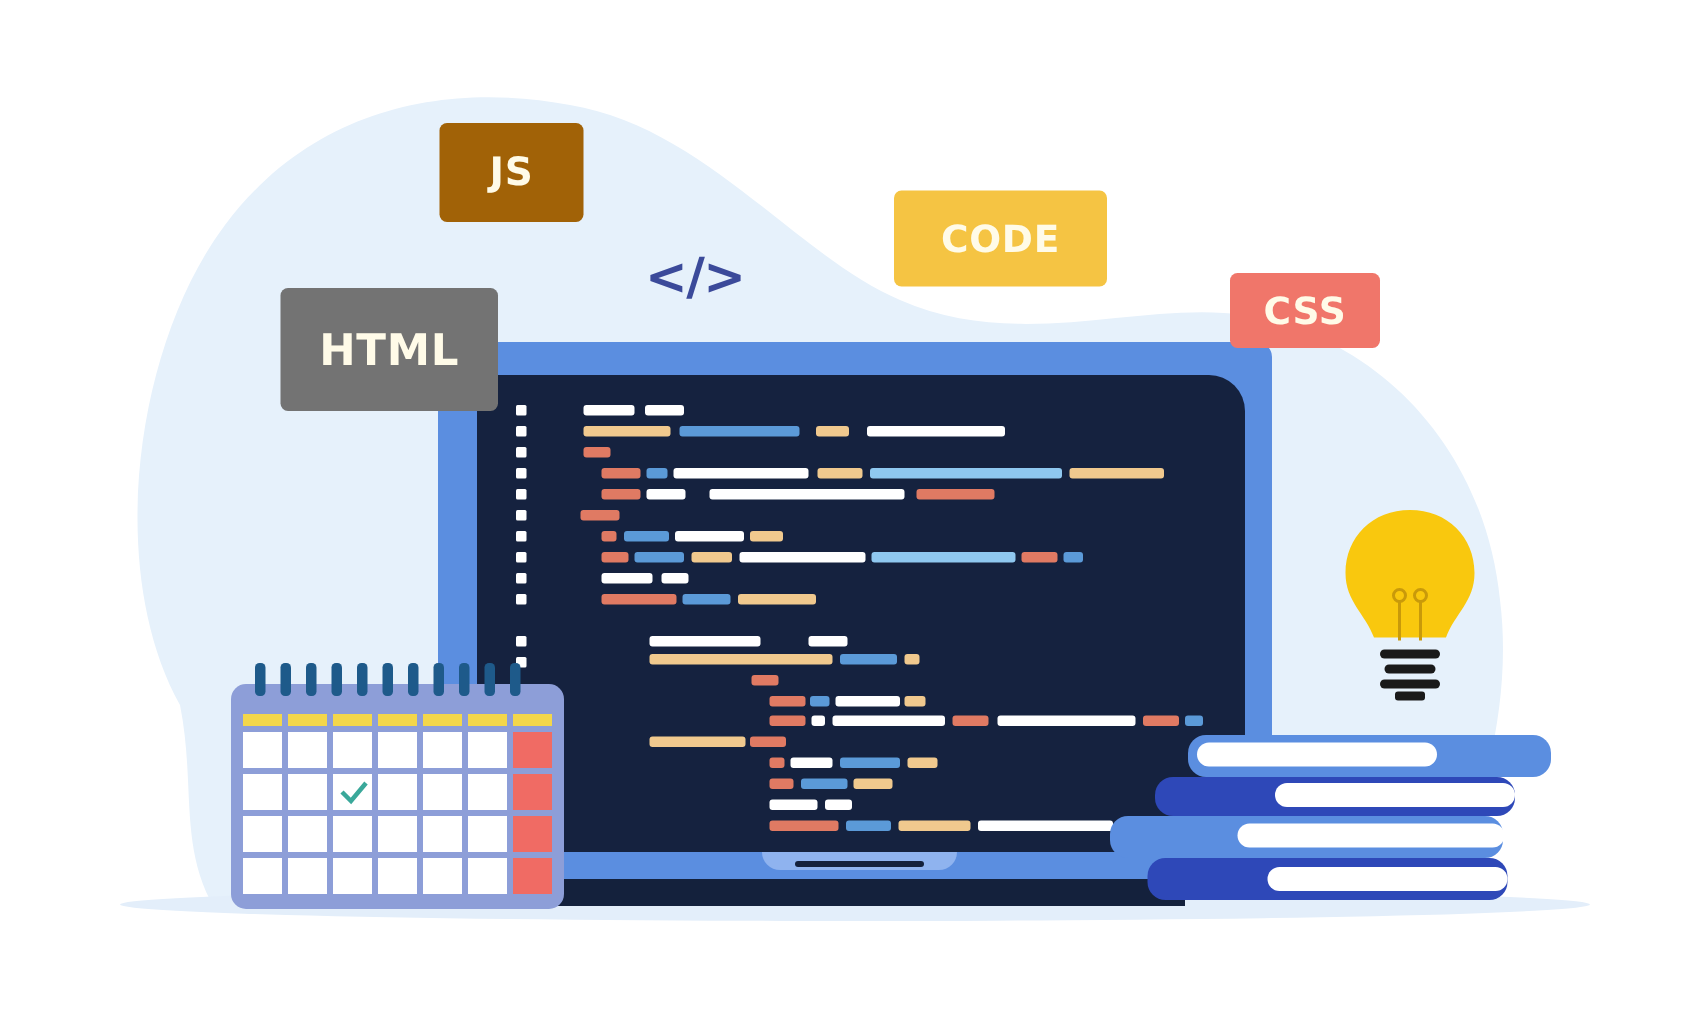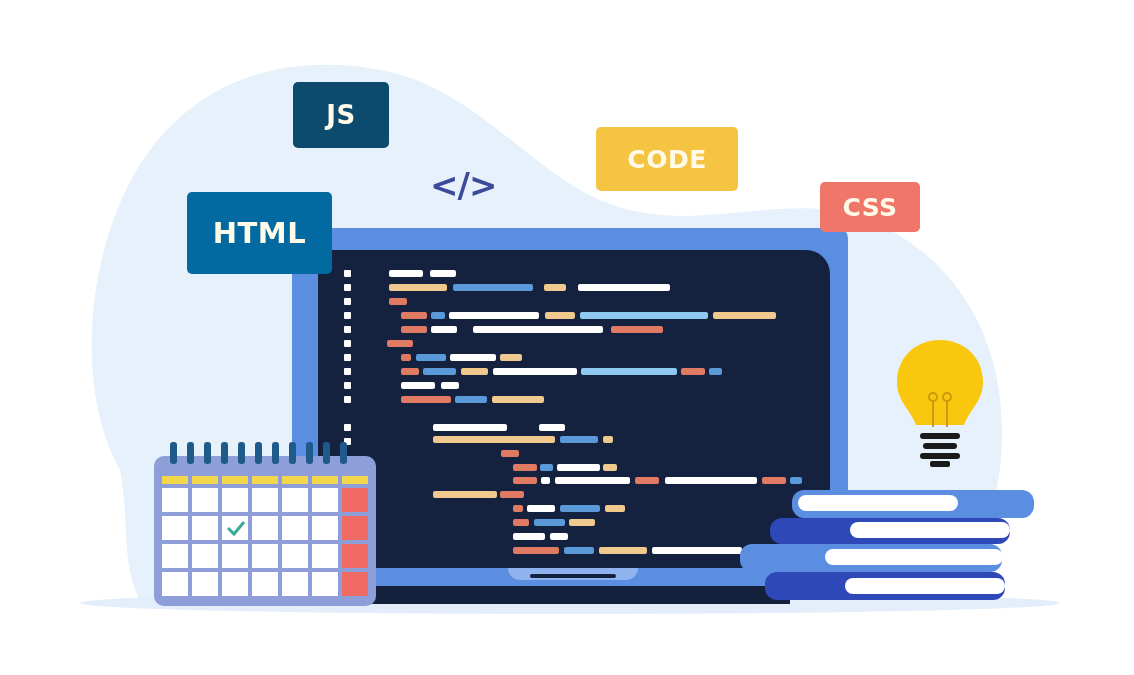--- a/index.html
+++ b/index.html
@@ -127,27 +127,27 @@
 
   <div class="bar" style="left:513px;top:533px;width:32px;background:#fff"></div>
   <div class="bar" style="left:550px;top:533px;width:18px;background:#fff"></div>
 
   <div class="bar" style="left:513px;top:547px;width:46px;background:#e07a63"></div>
   <div class="bar" style="left:564px;top:547px;width:30px;background:#5b9ad8"></div>
   <div class="bar" style="left:599px;top:547px;width:48px;background:#f0c98e"></div>
   <div class="bar" style="left:652px;top:547px;width:90px;background:#fff"></div>
 </div>
 
-<div class="tag" style="left:293px;top:82px;width:96px;height:66px;background:#0c4a6e;font-size:26px">
+<div class="tag" style="left:293px;top:82px;width:96px;height:66px;background:#a16207;font-size:26px">
   <span>JS</span>
 </div>
 <div class="tag" style="left:596px;top:127px;width:142px;height:64px;background:#f5c443;font-size:25px">
   <span>CODE</span>
 </div>
-<div class="tag" style="left:187px;top:192px;width:145px;height:82px;background:#0369a1;font-size:29px">
+<div class="tag" style="left:187px;top:192px;width:145px;height:82px;background:#737373;font-size:29px">
   <span>HTML</span>
 </div>
 <div class="tag" style="left:820px;top:182px;width:100px;height:50px;background:#f0766a;font-size:25px">
   <span>CSS</span>
 </div>
 <div class="abs" style="left:430px;top:165px;font-size:34px;font-weight:bold;color:#3b4a9a;letter-spacing:-1px">&lt;/&gt;</div>
 
 <svg class="abs" style="left:150px;top:440px" width="230" height="170">
   <rect x="4" y="16" width="222" height="150" rx="10" fill="#8d9ed8"></rect>
   <g fill="#1e5a8a">

